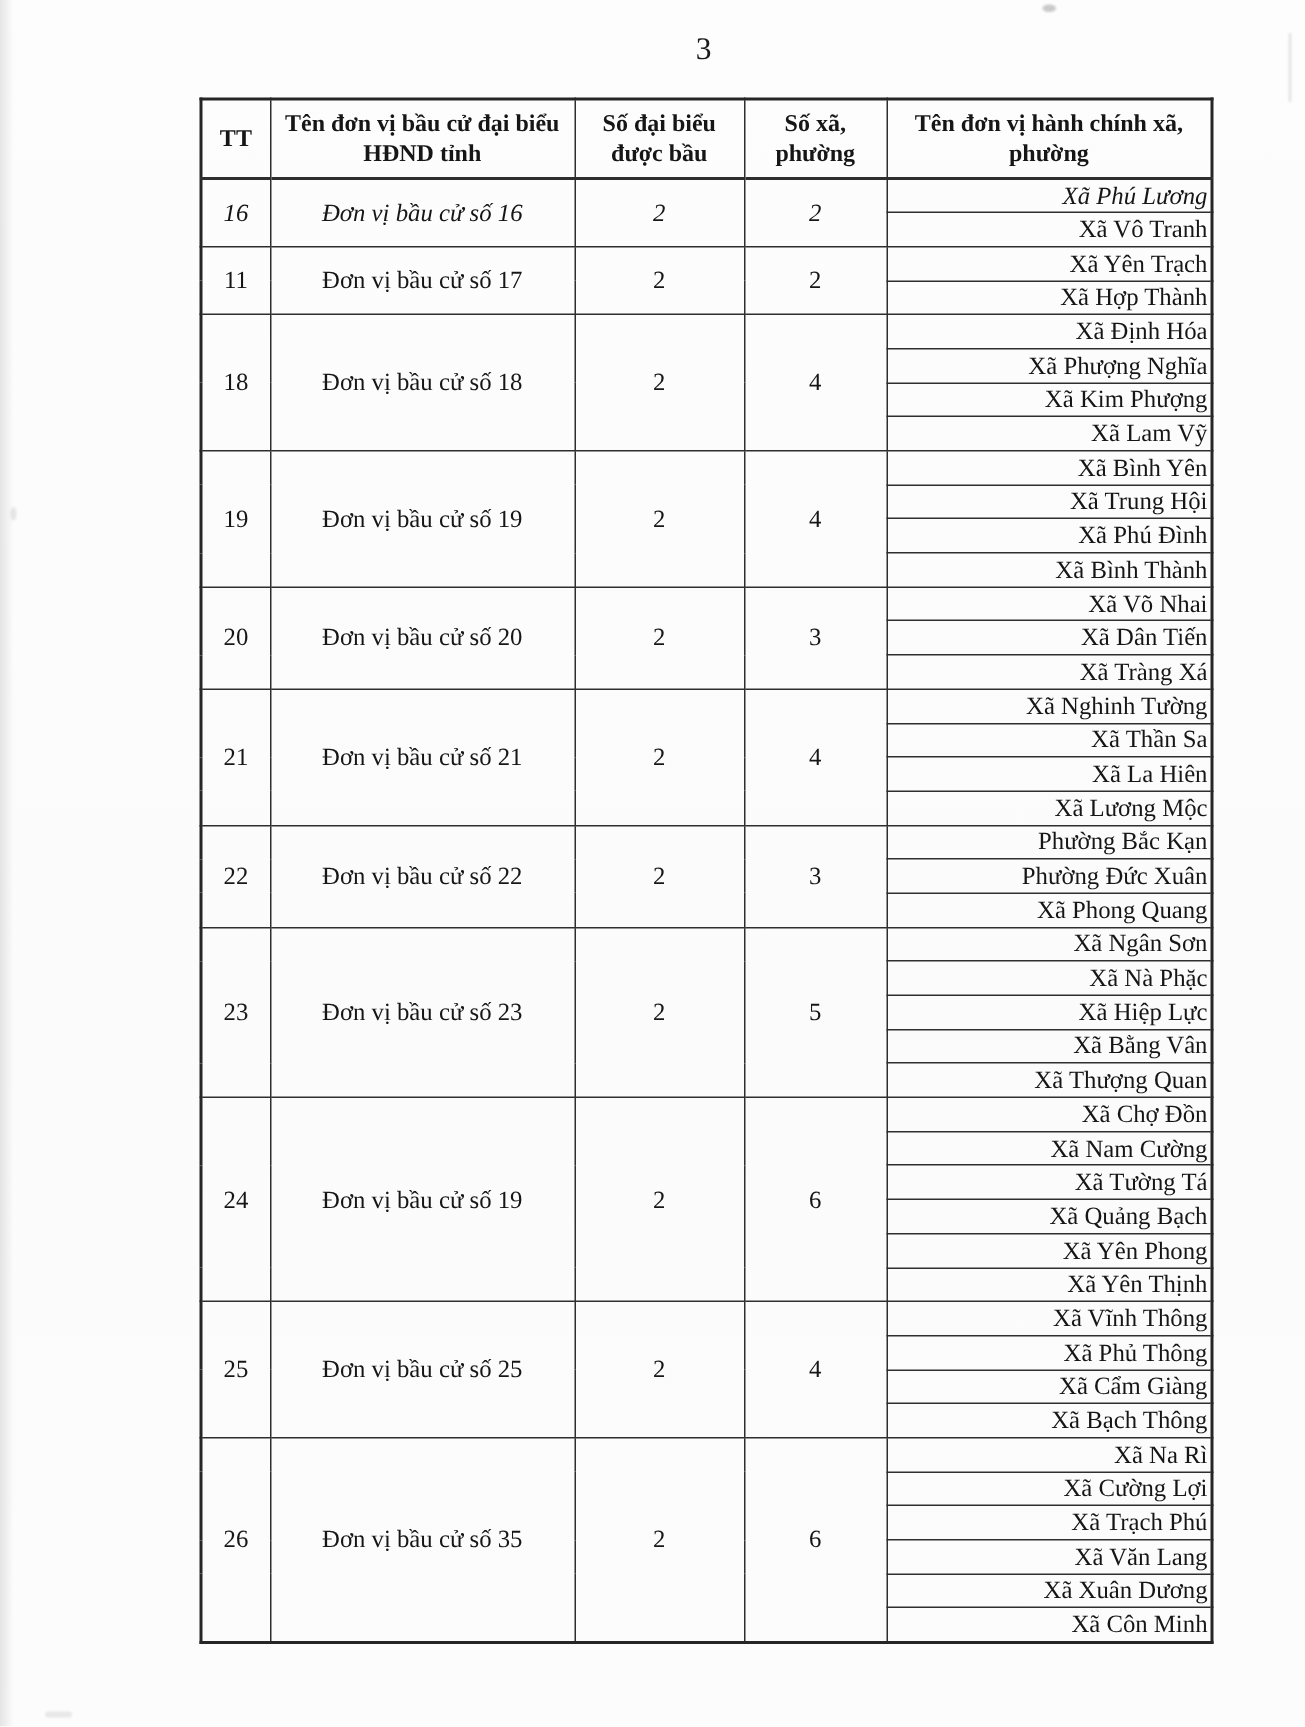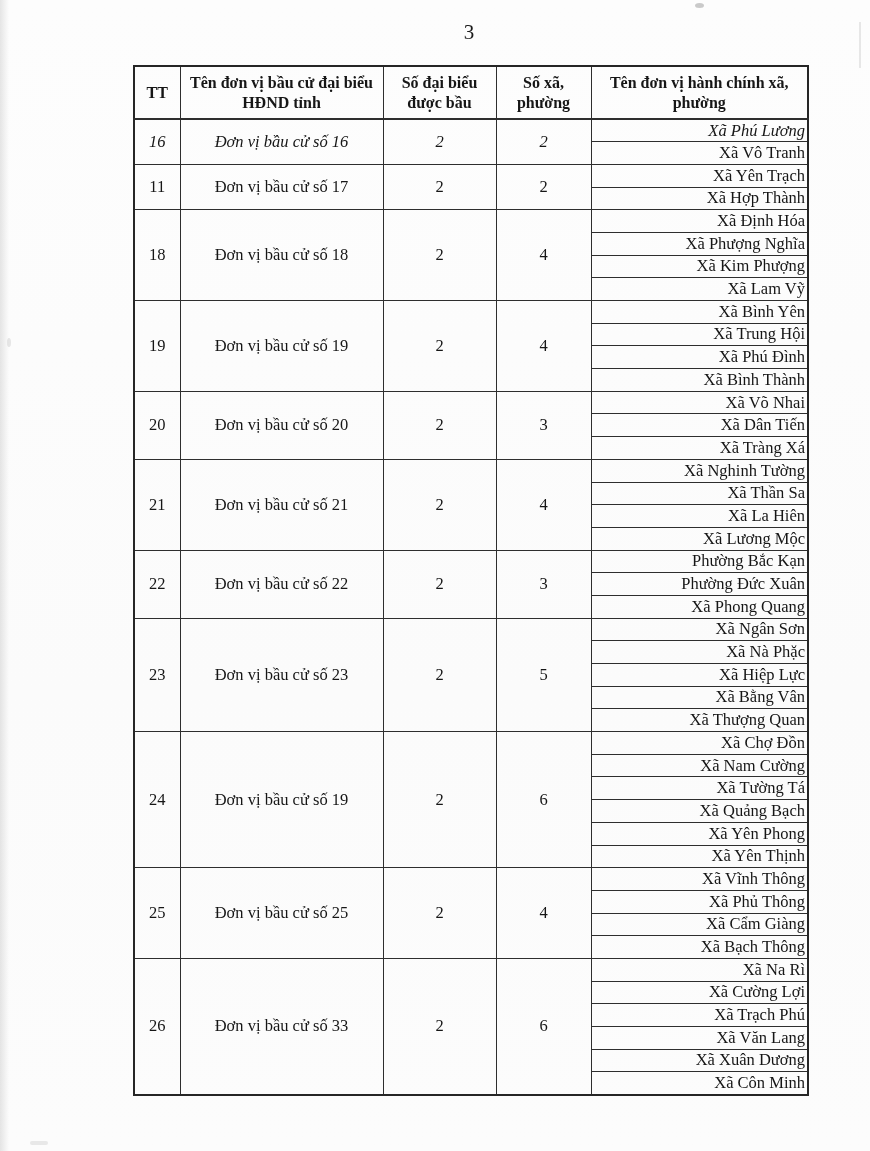--- a/index.html
+++ b/index.html
@@ -239,21 +239,21 @@
             <td class="commune">Xã Phủ Thông</td>
           </tr>
           <tr style="height: 22.7px;">
             <td class="commune">Xã Cẩm Giàng</td>
           </tr>
           <tr style="height: 22.7px;">
             <td class="commune">Xã Bạch Thông</td>
           </tr>
           <tr style="height: 22.7px;">
             <td rowspan="6">26</td>
-            <td rowspan="6">Đơn vị bầu cử số 33</td>
+            <td rowspan="6">Đơn vị bầu cử số 35</td>
             <td rowspan="6">2</td>
             <td rowspan="6">6</td>
             <td class="commune">Xã Na Rì</td>
           </tr>
           <tr style="height: 22.7px;">
             <td class="commune">Xã Cường Lợi</td>
           </tr>
           <tr style="height: 22.7px;">
             <td class="commune">Xã Trạch Phú</td>
           </tr>

